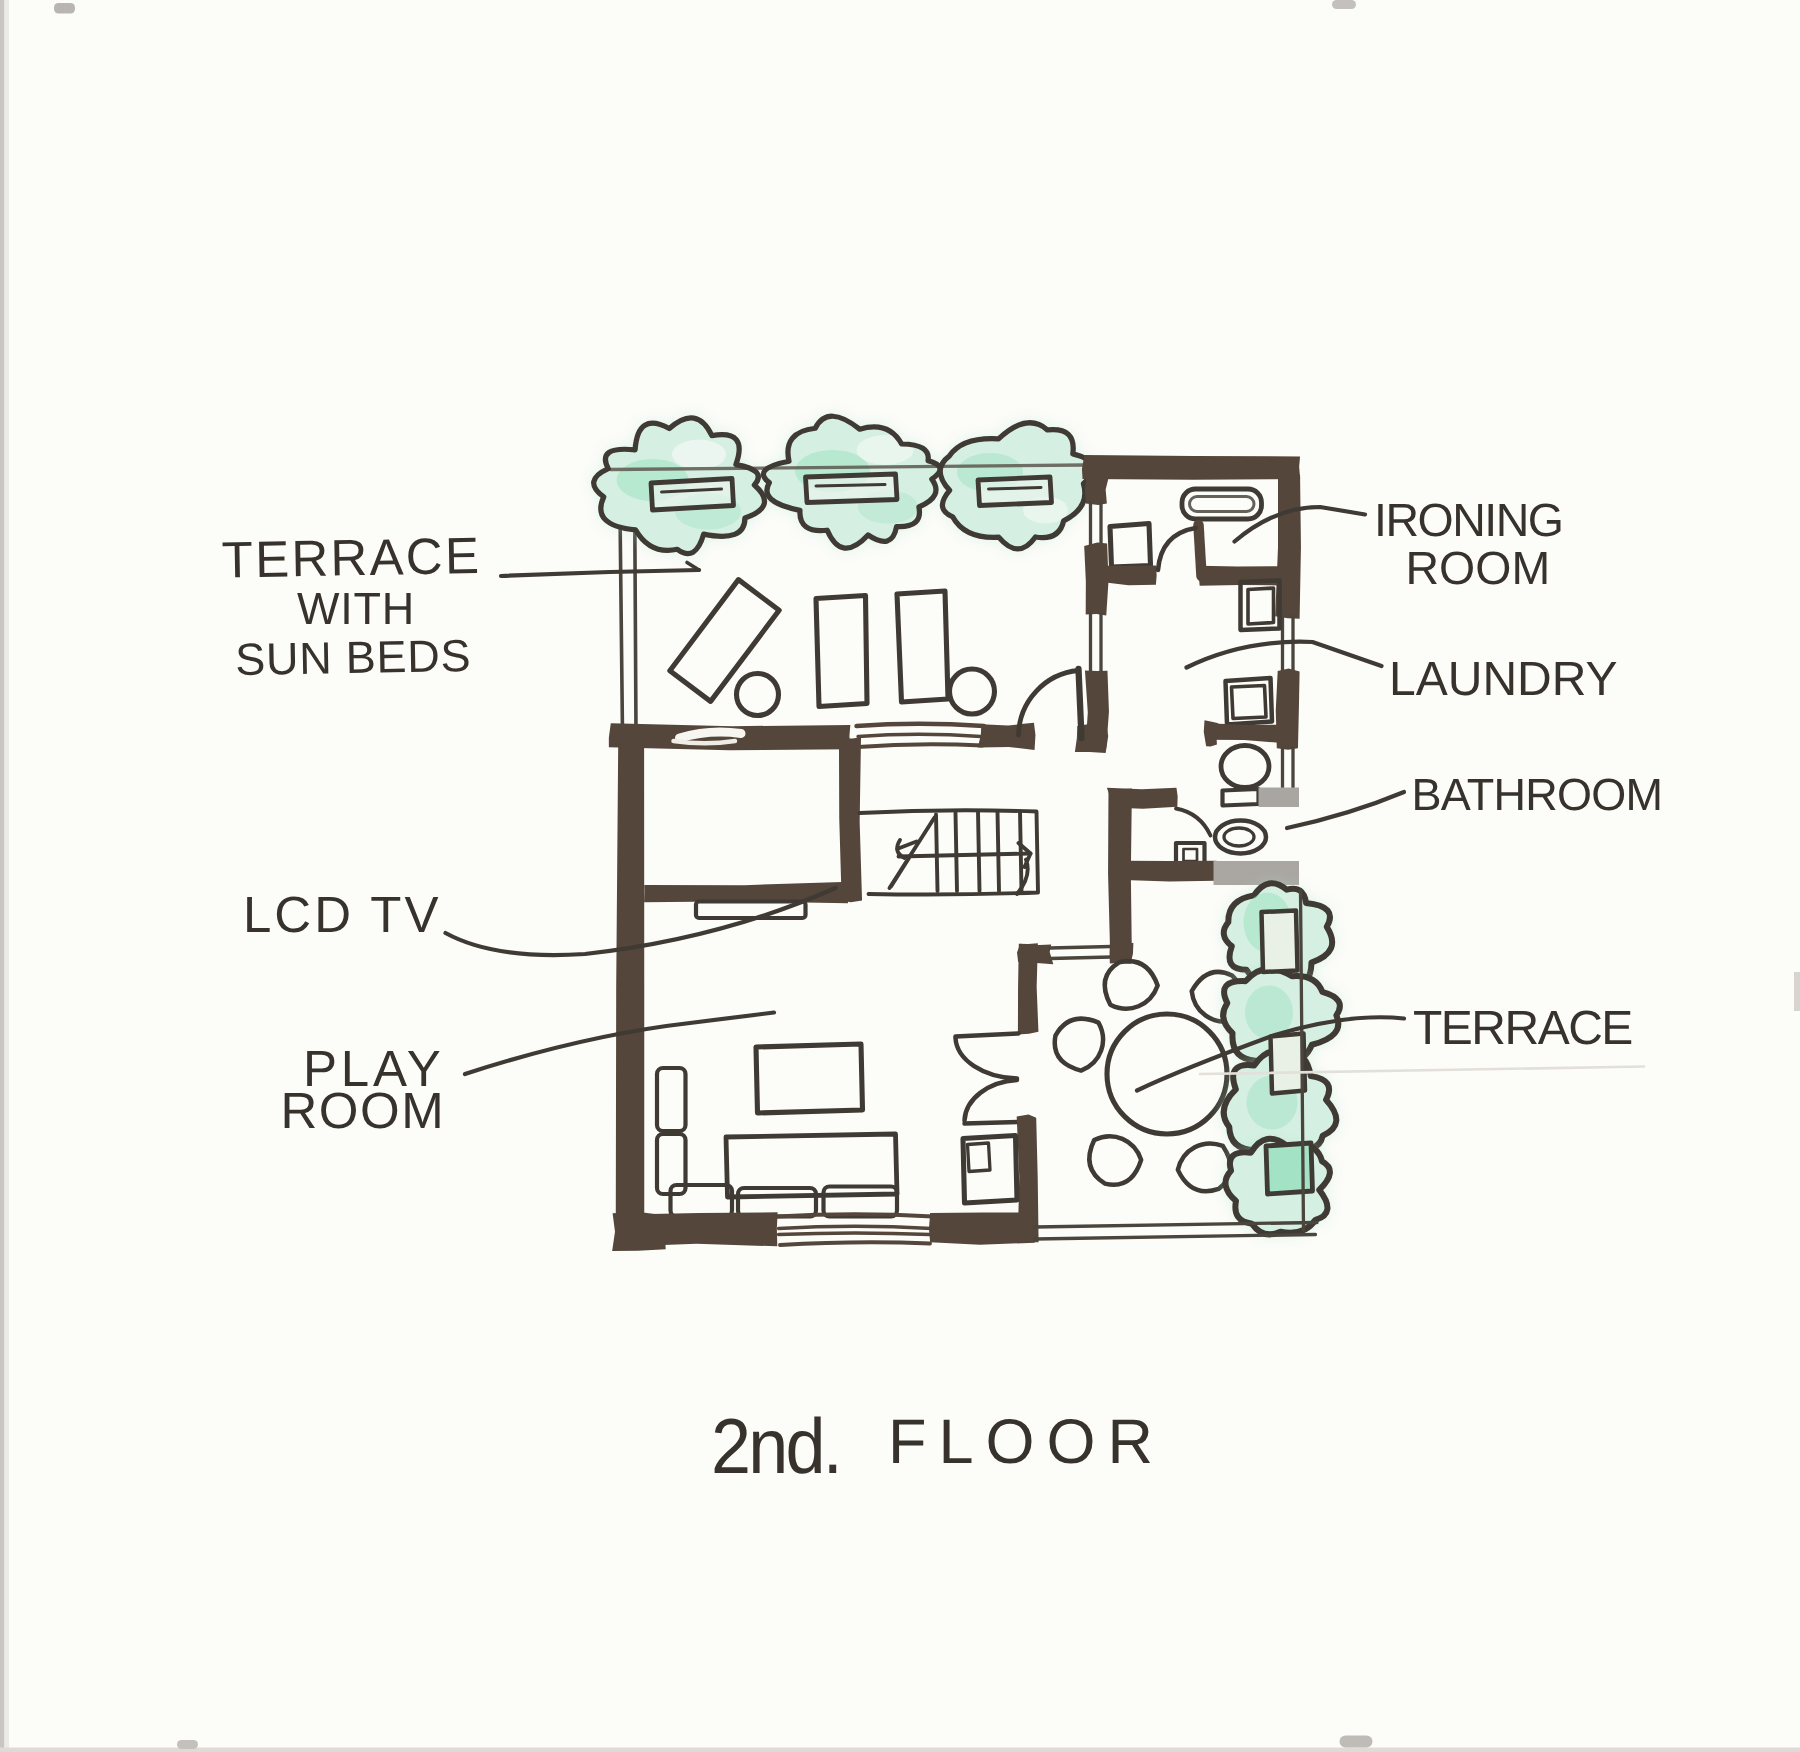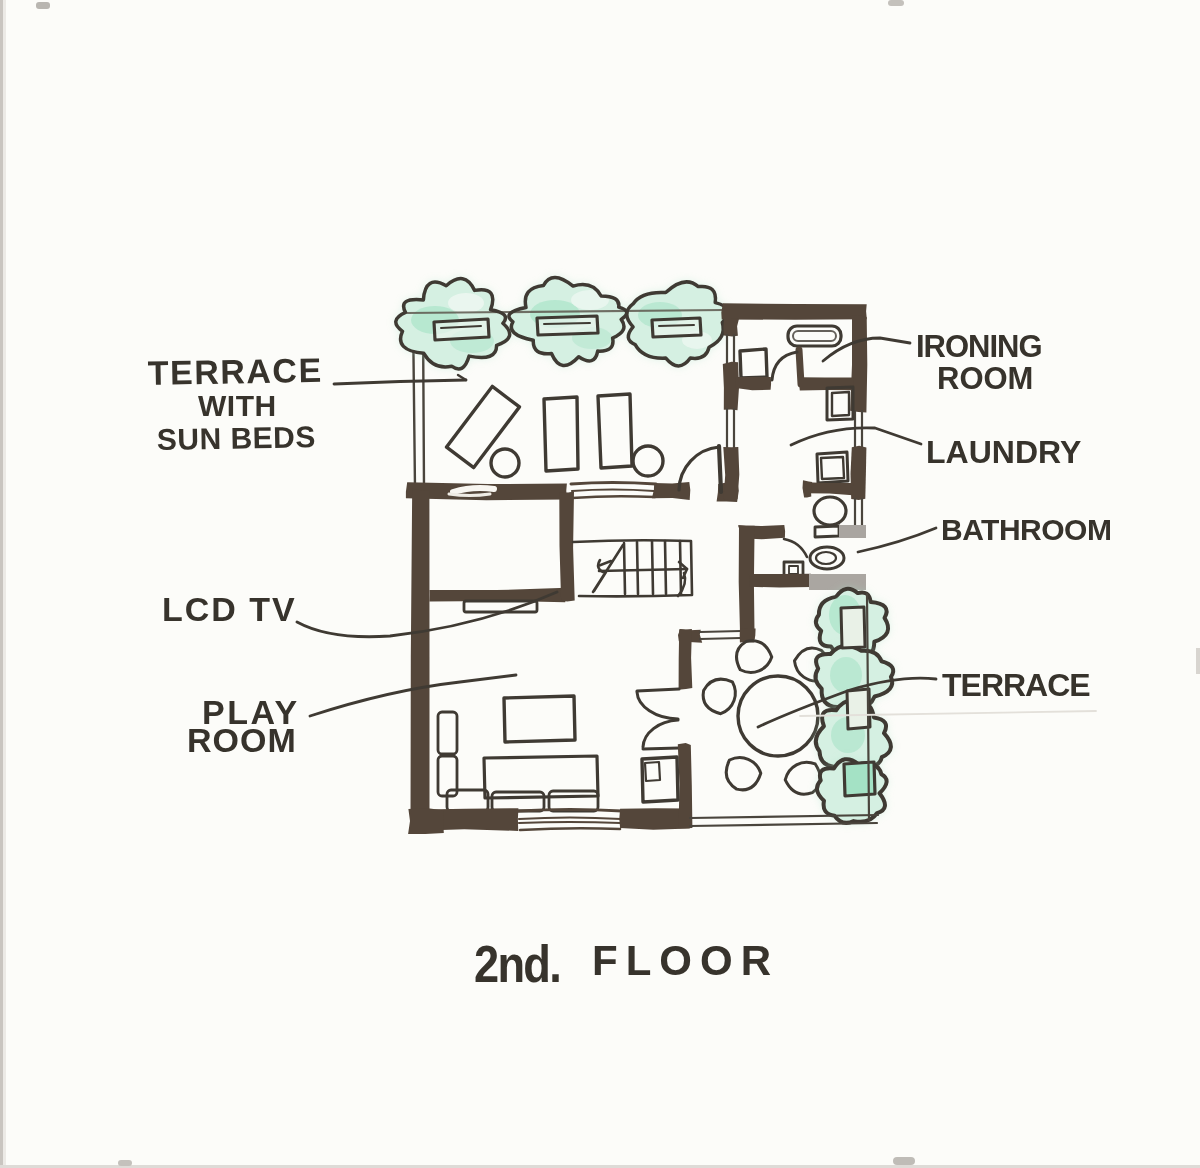--- a/index.html
+++ b/index.html
@@ -1,16 +1,16 @@
 <!DOCTYPE html>
 <html><head>
 <meta charset="utf-8">
 <style>
 html,body{margin:0;padding:0;background:#fff;}
-.sheet{position:relative;width:1200px;height:1168px;background:#fcfcf9;overflow:hidden;font-weight:bold;}
+.sheet{position:relative;width:1200px;height:1168px;background:#fcfcf9;overflow:hidden;}
 text{font-family:"Liberation Sans",sans-serif;fill:#37332c;}
 </style>
 </head>
 <body>
 <div class="sheet">
 <svg width="1200" height="1168" viewBox="0 0 1200 1168">
 <defs>
         <filter id="wc" x="-40%" y="-40%" width="180%" height="180%">
           <feGaussianBlur stdDeviation="5"></feGaussianBlur>
         </filter>

